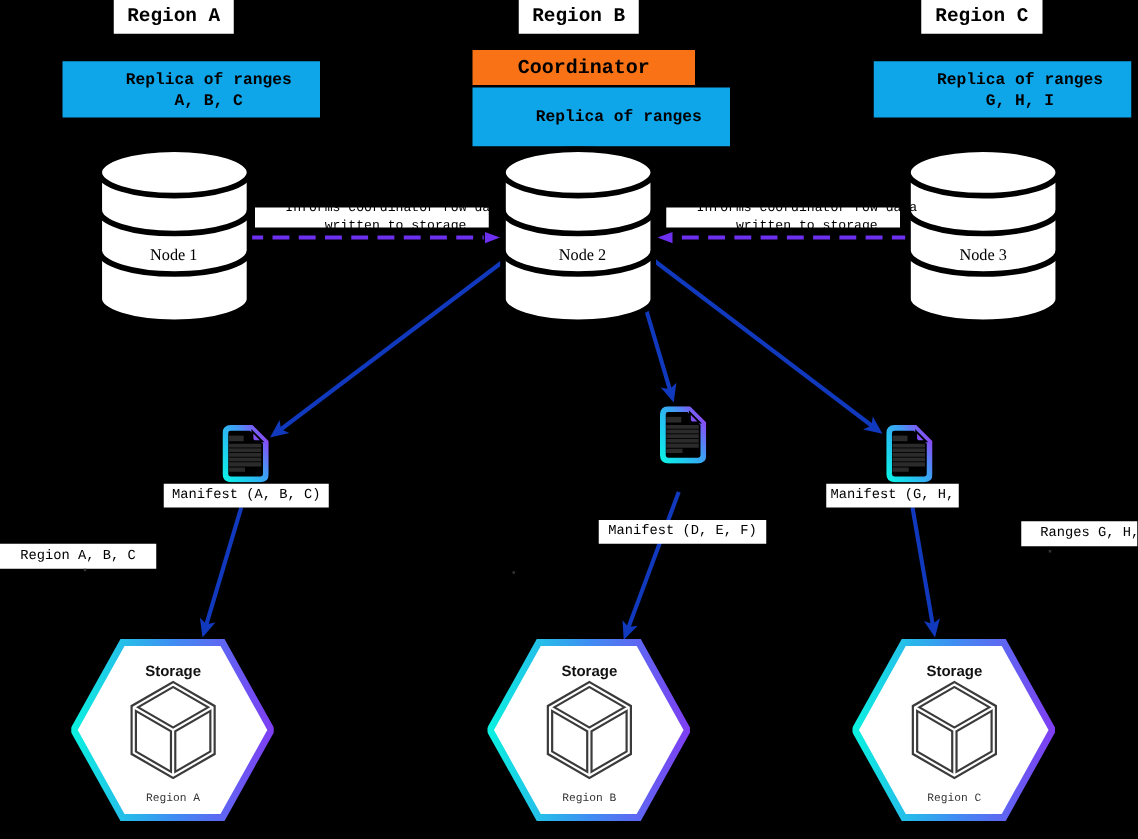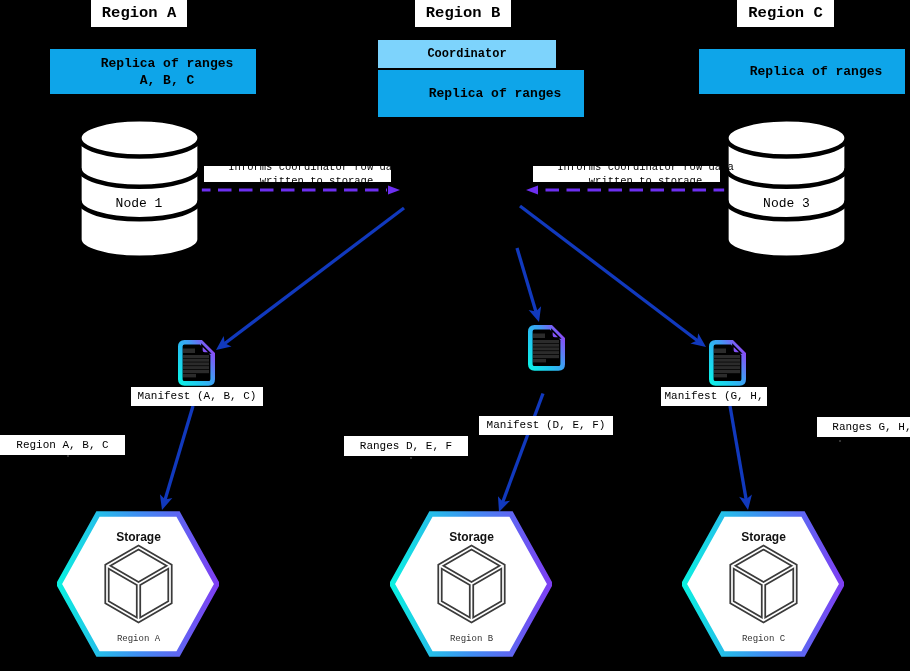--- a/index.html
+++ b/index.html
@@ -3,29 +3,29 @@
 <meta charset="utf-8">
 <style>
   html,body{margin:0;padding:0;background:#000;}
   #canvas{position:relative;width:910px;height:671px;background:#000;overflow:hidden;
     font-family:"Liberation Mono",monospace;}
   .abs{position:absolute;}
   .rlabel{background:#fff;color:#000;font-weight:bold;font-size:15.5px;
     text-align:center;line-height:27px;height:27px;}
   .cyanbox{background:#0ea5e9;color:#000;font-weight:bold;font-size:13px;
     text-align:center;line-height:17px;display:flex;flex-direction:column;justify-content:center;padding-left:28px;}
-  .coord{background:#7dd3fc;color:#000;font-weight:bold;font-size:12px;
+  .coord{background:#f97316;color:#000;font-weight:bold;font-size:16px;
     text-align:center;line-height:28px;height:28px;}
   .dashlabel{background:#fff;width:187px;height:16px;}
   .dashlabel .txt{position:absolute;left:0;top:-5px;width:225px;color:#000;
     font-size:10.5px;line-height:13.5px;text-align:center;}
   .mlabel{background:#fff;color:#000;font-size:11px;text-align:center;height:19px;line-height:19px;}
   .rgbox{background:#fff;color:#000;font-size:11px;text-align:center;height:20px;line-height:20px;}
   .dot{width:2px;height:2px;background:#333;}
-  .nodetxt{position:absolute;width:100%;text-align:center;color:#000;font-size:13px;line-height:15px;}
+  .nodetxt{position:absolute;width:100%;text-align:center;color:#000;font-size:13px;line-height:15px;font-family:Liberation Serif, serif;}
 </style>
 </head>
 <body>
 <div id="canvas">
 
   <svg class="abs" style="left:0;top:0" width="910" height="671" viewBox="0 0 910 671">
     <g stroke="#1139bd" stroke-width="3.3" fill="none">
       <line x1="404" y1="208" x2="222.4" y2="345.2"></line>
       <line x1="517" y1="248" x2="536.7" y2="314.3"></line>
       <line x1="520" y1="206" x2="699.6" y2="342.2"></line>
@@ -58,30 +58,40 @@
   <div class="abs cyanbox" style="left:50px;top:49px;width:178px;height:45px;">
     <div>Replica of ranges</div>
       <div>A, B, C</div>
     </div>
   <div class="abs coord" style="left:378px;top:40px;width:178px;">Coordinator</div>
   <div class="abs cyanbox" style="left:378px;top:70px;width:178px;height:47px;">
     <div>Replica of ranges</div>
     </div>
   <div class="abs cyanbox" style="left:699px;top:49px;width:178px;height:45px;">
     <div>Replica of ranges</div>
+      <div>G, H, I</div>
     </div>
 
   <div class="abs" style="left:76.5px;top:117px;width:125px;height:146px;">
     <svg width="125" height="146" viewBox="0 0 125 146">
       <path d="M2.4,20.9 V122.2 A60.1,18.6 0 0 0 122.6,122.2 V20.9" fill="#fff" stroke="#000" stroke-width="4.5"></path>
       <path d="M2.4,51.2 A60.1,18.6 0 0 0 122.6,51.2" fill="none" stroke="#000" stroke-width="4.5"></path>
       <path d="M2.4,83.6 A60.1,18.6 0 0 0 122.6,83.6" fill="none" stroke="#000" stroke-width="4.5"></path>
       <ellipse cx="62.5" cy="20.9" rx="60.1" ry="18.6" fill="#fff" stroke="#000" stroke-width="4.5"></ellipse>
     </svg>
     <div class="nodetxt" style="top:78.5px;">Node 1</div>
+  </div>
+  <div class="abs" style="left:399.5px;top:117px;width:125px;height:146px;">
+    <svg width="125" height="146" viewBox="0 0 125 146">
+      <path d="M2.4,20.9 V122.2 A60.1,18.6 0 0 0 122.6,122.2 V20.9" fill="#fff" stroke="#000" stroke-width="4.5"></path>
+      <path d="M2.4,51.2 A60.1,18.6 0 0 0 122.6,51.2" fill="none" stroke="#000" stroke-width="4.5"></path>
+      <path d="M2.4,83.6 A60.1,18.6 0 0 0 122.6,83.6" fill="none" stroke="#000" stroke-width="4.5"></path>
+      <ellipse cx="62.5" cy="20.9" rx="60.1" ry="18.6" fill="#fff" stroke="#000" stroke-width="4.5"></ellipse>
+    </svg>
+    <div class="nodetxt" style="top:78.5px;left:4px;">Node 2</div>
   </div>
   <div class="abs" style="left:724px;top:117px;width:125px;height:146px;">
     <svg width="125" height="146" viewBox="0 0 125 146">
       <path d="M2.4,20.9 V122.2 A60.1,18.6 0 0 0 122.6,122.2 V20.9" fill="#fff" stroke="#000" stroke-width="4.5"></path>
       <path d="M2.4,51.2 A60.1,18.6 0 0 0 122.6,51.2" fill="none" stroke="#000" stroke-width="4.5"></path>
       <path d="M2.4,83.6 A60.1,18.6 0 0 0 122.6,83.6" fill="none" stroke="#000" stroke-width="4.5"></path>
       <ellipse cx="62.5" cy="20.9" rx="60.1" ry="18.6" fill="#fff" stroke="#000" stroke-width="4.5"></ellipse>
     </svg>
     <div class="nodetxt" style="top:78.5px;">Node 3</div>
   </div>
@@ -146,21 +156,20 @@
       </g>
     </svg>
   </div>
 
   <div class="abs mlabel" style="left:131px;top:387px;width:132px;">Manifest (A, B, C)</div>
   <div class="abs mlabel" style="left:479px;top:375px;width:134px;margin-top:41px;">Manifest (D, E, F)</div>
   <div class="abs mlabel" style="left:661px;top:387px;width:106px;">Manifest (G, H, I)</div>
 
   <div class="abs rgbox" style="left:0;top:435px;width:125px;">Region A, B, C</div>
   <div class="abs dot" style="left:67px;top:455px;"></div>
-  <div class="abs rgbox" style="left:344px;top:436px;width:124px;">Ranges D, E, F</div>
   <div class="abs dot" style="left:410px;top:457px;"></div>
   <div class="abs rgbox" style="left:787px;top:417px;width:123px;margin-left:30px;">Ranges G, H, I</div>
   <div class="abs dot" style="left:839px;top:440px;"></div>
 
   <div class="abs" style="left:57px;top:511px;">
     <svg width="162" height="146" viewBox="0 0 162 146">
       <defs>
           <linearGradient id="hg1" x1="0" y1="0" x2="1" y2="0">
         <stop offset="0" stop-color="#0bf0e0"></stop>
             <stop offset="0.5" stop-color="#3f8ef2"></stop>

